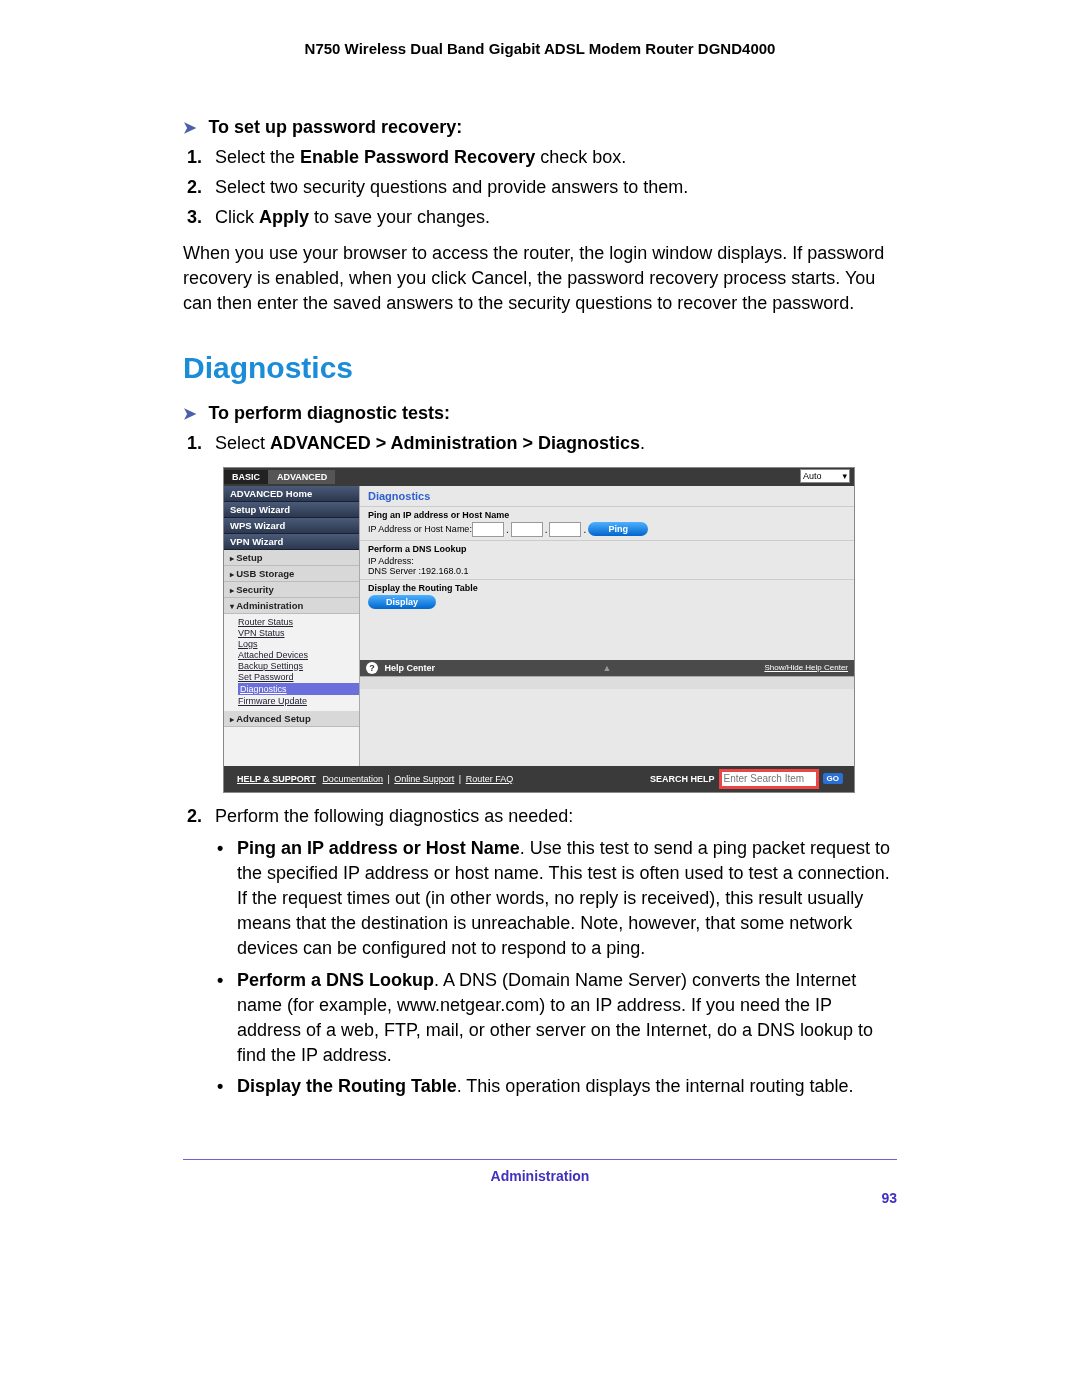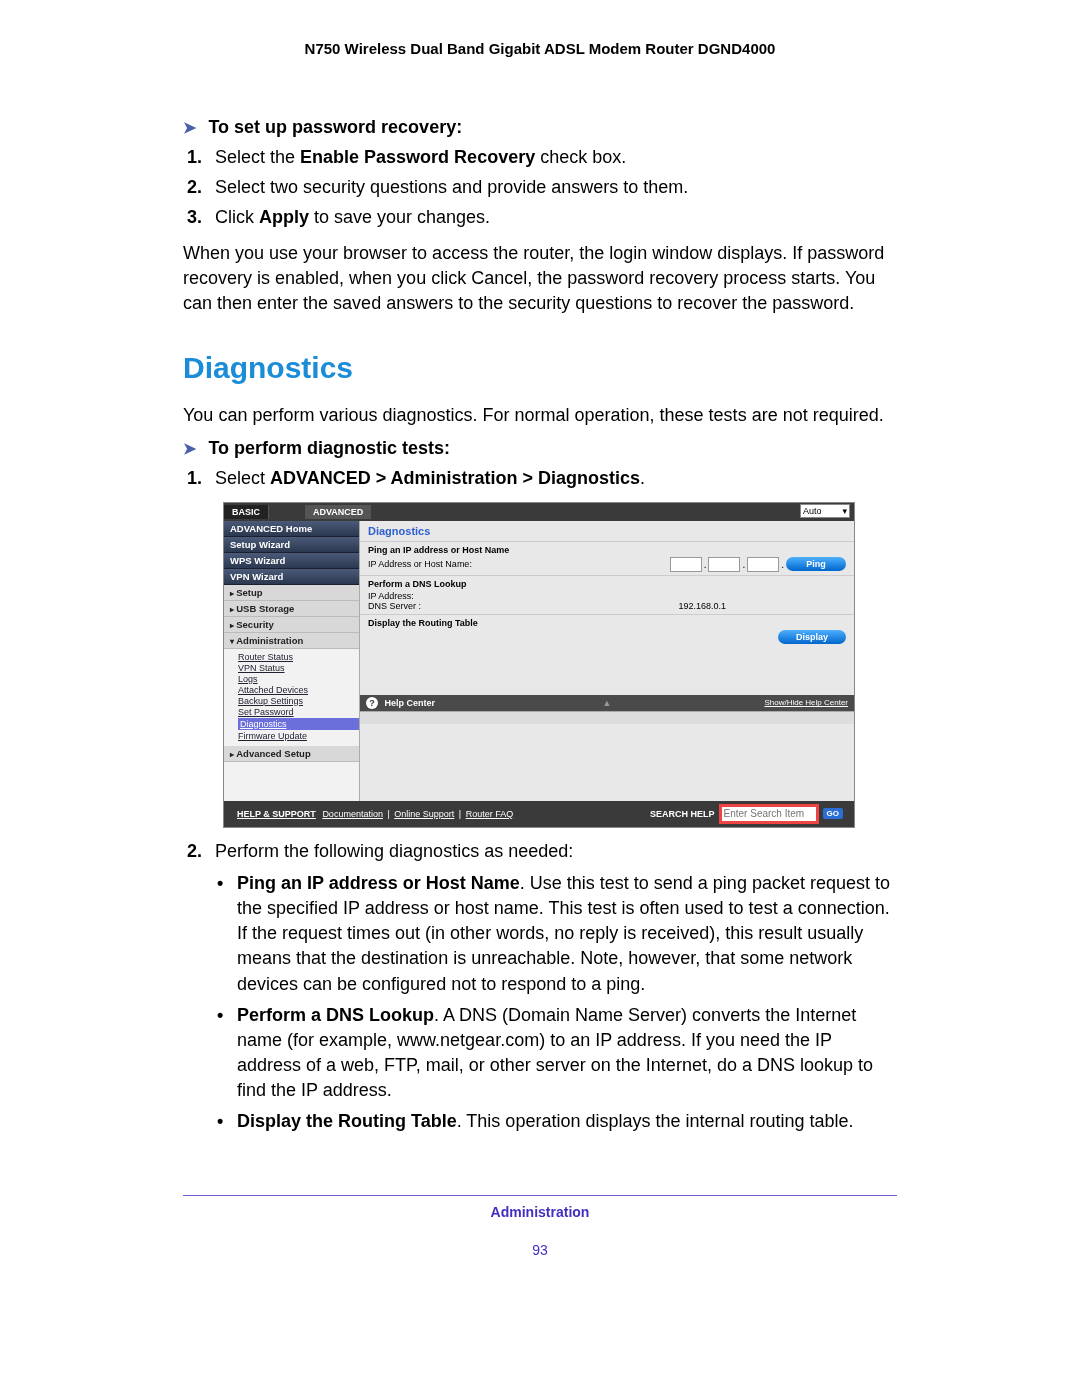--- a/index.html
+++ b/index.html
@@ -68,21 +68,20 @@
     border: 1px solid #888;
     font-size: 10px;
     background: #e8e8e8;
   }
   .tabbar {
     display: flex;
     align-items: center;
     background: #3a3a3a;
     height: 18px;
     position: relative;
-    gap: 36px;
   }
   .tab {
     padding: 2px 8px;
     font-size: 9px;
     color: #fff;
   }
   .tab.basic { background: #222; border-right: 1px solid #555; font-weight: bold;}
   .tab.advanced { background: #555; font-weight: bold;}
   .auto-drop {
     position: absolute;
@@ -155,21 +154,21 @@
     font-weight: bold;
     font-size: 11px;
     padding: 4px 8px;
   }
   .ss-section {
     padding: 3px 8px;
     border-top: 1px solid #ccc;
   }
   .ss-sec-title { font-weight: bold; font-size: 9px; margin-bottom: 2px; }
   .ss-label { font-size: 9px; }
-  .ss-row { display: flex; align-items: center; justify-content: space-between; }
+  .ss-row { display: flex; align-items: center; justify-content: flex-start; }
   .ss-inputs { display: flex; gap: 2px; align-items: center; }
   .ss-inputs input {
     width: 26px;
     height: 11px;
     border: 1px solid #999;
     font-size: 8px;
   }
   .ss-btn {
     background: linear-gradient(#4db0ff, #0066cc);
     color: #fff;
@@ -265,25 +264,25 @@
     margin-top: 60px;
   }
   .footer-text {
     text-align: center;
     font-weight: bold;
     color: #4030c0;
     font-size: 14px;
     margin-top: 8px;
   }
   .footer-page {
-    text-align: center;
-    font-weight: normal;
+    text-align: right;
+    font-weight: bold;
     color: #4030c0;
     font-size: 14px;
-    margin-top: 22px;
+    margin-top: 6px;
   }
 </style>
 </head>
 <body>
 
 <div class="page">
 
   <div class="header-title">N750 Wireless Dual Band Gigabit ADSL Modem Router DGND4000</div>
 
   <div class="arrow-heading">
@@ -300,21 +299,20 @@
     </li>
     <li><span class="num">3.</span>
       <span>Click </span><span class="bold">Apply</span><span> to save your changes.</span>
     </li>
   </ol>
 
   <div class="body-text">When you use your browser to access the router, the login window displays. If password recovery is enabled, when you click Cancel, the password recovery process starts. You can then enter the saved answers to the security questions to recover the password.</div>
 
   <div class="section-title">Diagnostics</div>
 
-  <div class="body-text">You can perform various diagnostics. For normal operation, these tests are not required.</div>
 
   <div class="arrow-heading">
     <span class="arrow">➤</span>
     <span>To perform diagnostic tests:</span>
   </div>
 
   <ol class="numbered">
     <li><span class="num">1.</span>
       <span>Select </span><span class="bold">ADVANCED &gt; Administration &gt; Diagnostics</span><span>.</span>
     </li>

